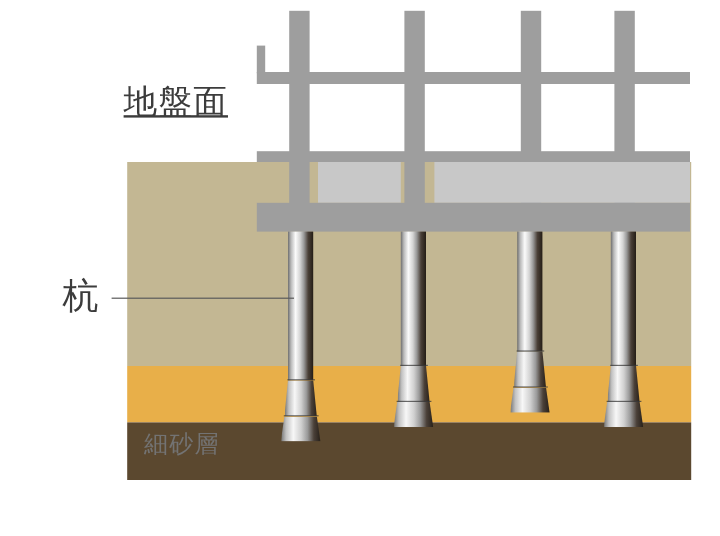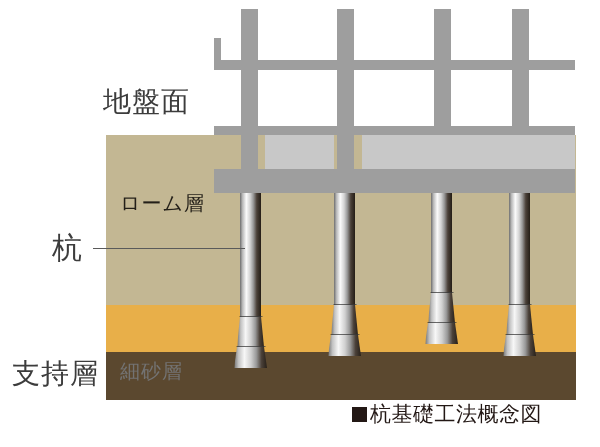--- a/index.html
+++ b/index.html
@@ -52,21 +52,21 @@
       #241d16 100%);
   }
   .bell-line{position:absolute;left:50%;transform:translateX(-50%);height:1px;background:#3a3a3a;opacity:.75;}
 
   
   .lbl{position:absolute;white-space:nowrap;line-height:1;}
   .lbl-outside{color:#3c3c3c;}
   .lbl-dark{color:#231f18;}
   .lbl-light{color:#737373;}
 
-  #label-ground{left:103px;top:88px;font-size:28px;letter-spacing:1px;}
+  #label-ground{left:103px;top:72px;font-size:28px;letter-spacing:1px;text-decoration:underline;}
   #label-loam{left:120px;top:193px;font-size:20px;letter-spacing:1px;}
   #label-pile{left:52px;top:233px;font-size:30px;letter-spacing:1px;}
   #label-clay{left:120px;top:310px;font-size:20px;letter-spacing:1px;}
   #label-bearing{left:12px;top:360px;font-size:28px;letter-spacing:1px;}
   #label-sand{left:120px;top:361px;font-size:20px;letter-spacing:1px;}
 
   #leader-pile{position:absolute;left:93px;top:248px;width:152px;height:1px;background:#5a5a5a;}
 
   
   #caption{
@@ -128,28 +128,22 @@
   <div class="pile" style="left:509px;top:193px;width:21px;height:179px;">
     <div class="pile-shaft" style="height:112px;"></div>
     <div class="pile-bell1" style="top:112px;width:27px;height:30px;clip-path:polygon(11% 0,89% 0,100% 100%,0 100%);"></div>
     <div class="bell-line" style="top:111px;width:23px;"></div>
     <div class="pile-bell2" style="top:142px;width:33px;height:21px;clip-path:polygon(9% 0,91% 0,100% 100%,0 100%);"></div>
     <div class="bell-line" style="top:141px;width:29px;"></div>
   </div>
 
   <div class="lbl lbl-outside" id="label-ground">地盤面</div>
 
-  <div class="lbl lbl-dark" id="label-loam">ローム層</div>
 
   <div class="lbl lbl-outside" id="label-pile">杭</div>
   <div id="leader-pile"></div>
 
 
-  <div class="lbl lbl-outside" id="label-bearing">支持層</div>
 
   <div class="lbl lbl-light" id="label-sand">細砂層</div>
 
-  <div id="caption">
-    <span id="caption-marker"></span>
-    <span>杭基礎工法概念図</span>
-  </div>
 
 </div>
 
 </body></html>

